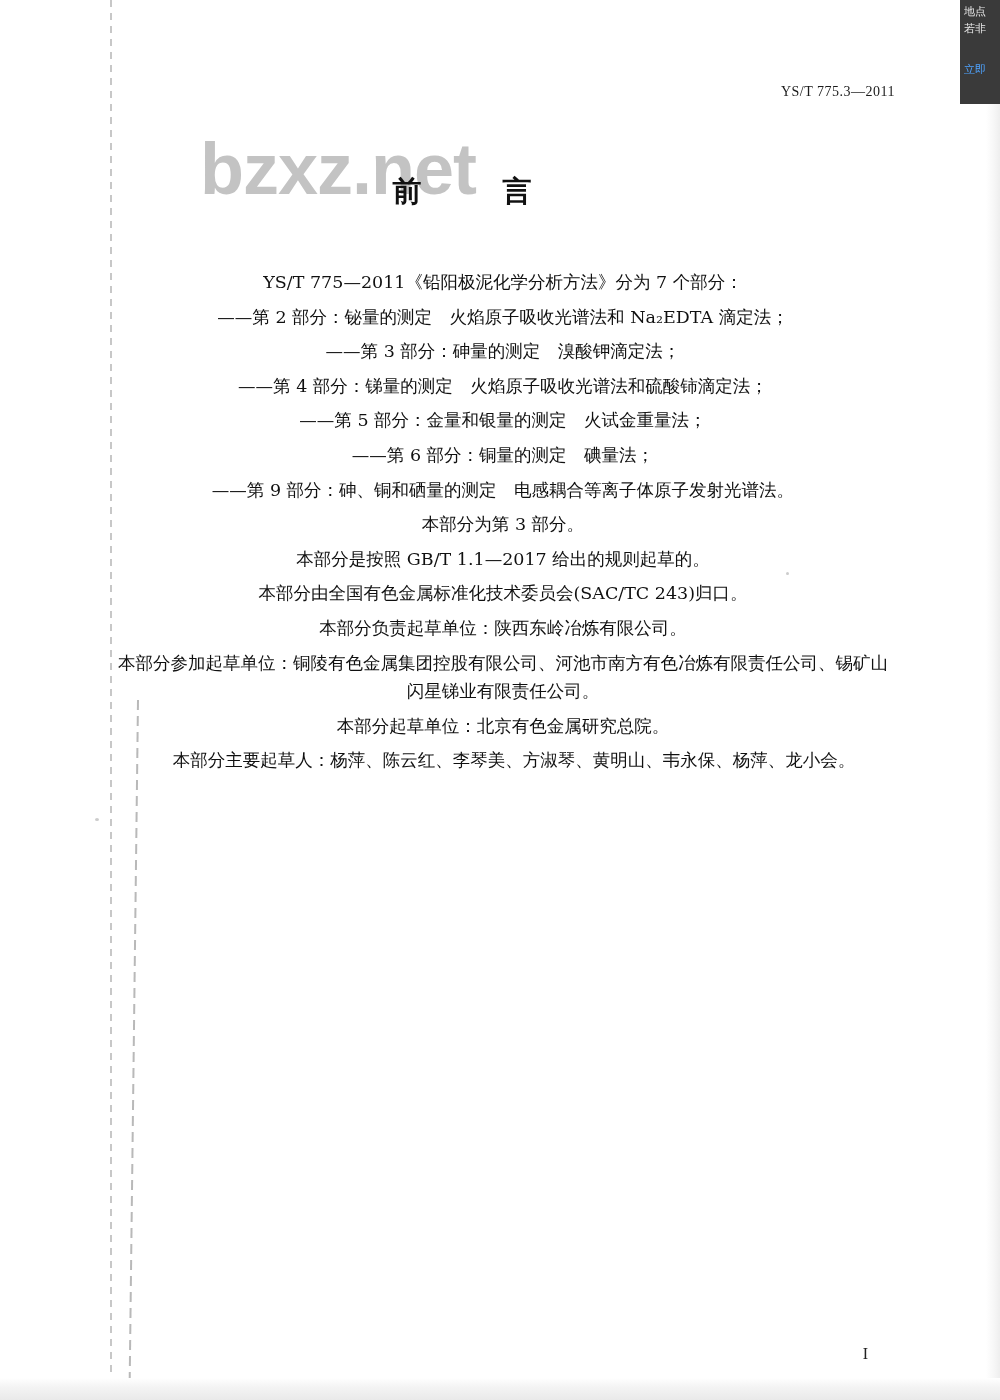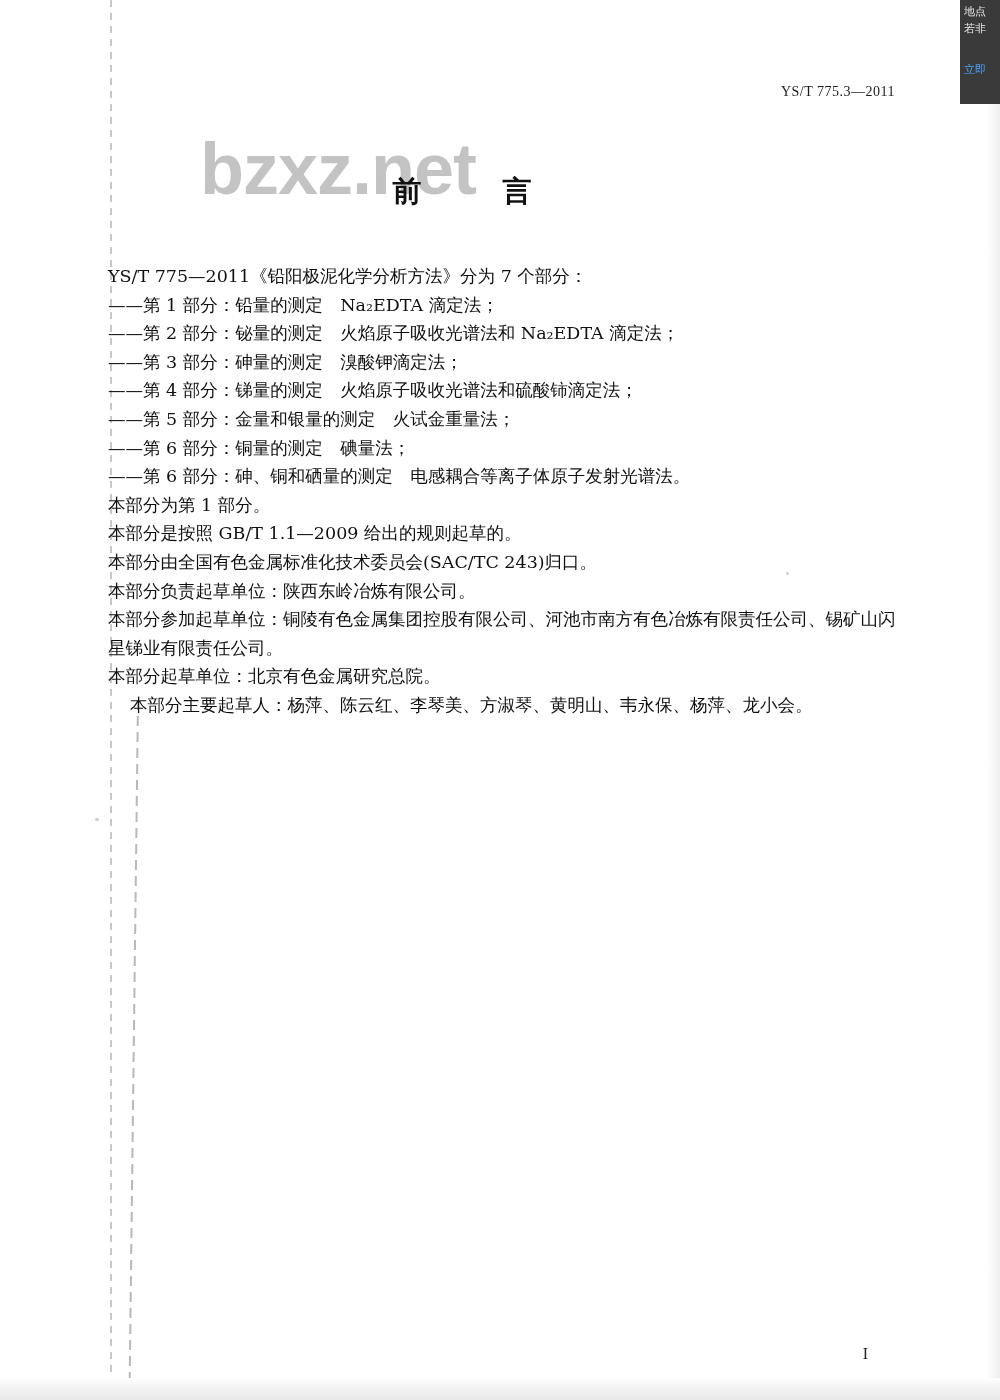--- a/index.html
+++ b/index.html
@@ -119,21 +119,22 @@
     position: absolute;
     left: 108px;
     top: 262px;
     width: 790px;
     font-family: "DejaVu Serif", serif;
     font-size: 17.5px;
     line-height: 28.6px;
     color: #101010;
   }
   .body-text p {
-    margin: 0;
+    margin: 6px;
+    text-align: center;
   }
   .para {
     text-indent: 0;
   }
   .para-ind {
     padding-left: 22px;
   }
   .dash-item {
     white-space: nowrap;
   }
@@ -188,29 +189,28 @@
   <div class="speck" style="left:110px; top:1390px; width:4px; height:4px;"></div>
 
   <div class="std-number">YS/T 775.3—2011</div>
 
   <div class="watermark">bzxz.net</div>
 
   <div class="doc-title">前　言</div>
 
   <div class="body-text">
     <p class="para">YS/T 775—2011《铅阳极泥化学分析方法》分为 7 个部分：</p>
-    <p class="para dash-item">——第 1 部分：铅量的测定　Na₂EDTA 滴定法；</p>
     <p class="para dash-item">——第 2 部分：铋量的测定　火焰原子吸收光谱法和 Na₂EDTA 滴定法；</p>
     <p class="para dash-item">——第 3 部分：砷量的测定　溴酸钾滴定法；</p>
     <p class="para dash-item">——第 4 部分：锑量的测定　火焰原子吸收光谱法和硫酸铈滴定法；</p>
     <p class="para dash-item">——第 5 部分：金量和银量的测定　火试金重量法；</p>
     <p class="para dash-item">——第 6 部分：铜量的测定　碘量法；</p>
-    <p class="para dash-item">——第 6 部分：砷、铜和硒量的测定　电感耦合等离子体原子发射光谱法。</p>
-    <p class="para">本部分为第 1 部分。</p>
-    <p class="para">本部分是按照 GB/T 1.1—2009 给出的规则起草的。</p>
+    <p class="para dash-item">——第 9 部分：砷、铜和硒量的测定　电感耦合等离子体原子发射光谱法。</p>
+    <p class="para">本部分为第 3 部分。</p>
+    <p class="para">本部分是按照 GB/T 1.1—2017 给出的规则起草的。</p>
     <p class="para">本部分由全国有色金属标准化技术委员会(SAC/TC 243)归口。</p>
     <p class="para">本部分负责起草单位：陕西东岭冶炼有限公司。</p>
     <p class="para">本部分参加起草单位：铜陵有色金属集团控股有限公司、河池市南方有色冶炼有限责任公司、锡矿山闪星锑业有限责任公司。</p>
     <p class="para">本部分起草单位：北京有色金属研究总院。</p>
     <p class="para para-ind">本部分主要起草人：杨萍、陈云红、李琴美、方淑琴、黄明山、韦永保、杨萍、龙小会。</p>
   </div>
 
   <div class="page-folio">I</div>
 
   <div class="page-edge-right"></div>

